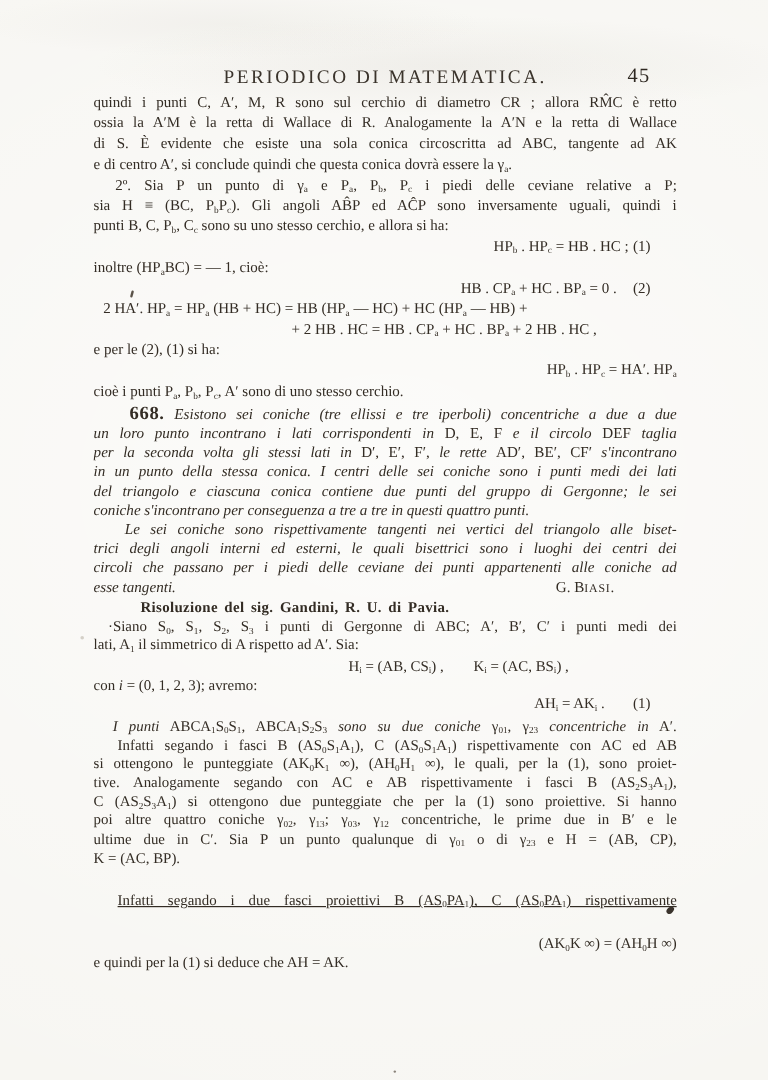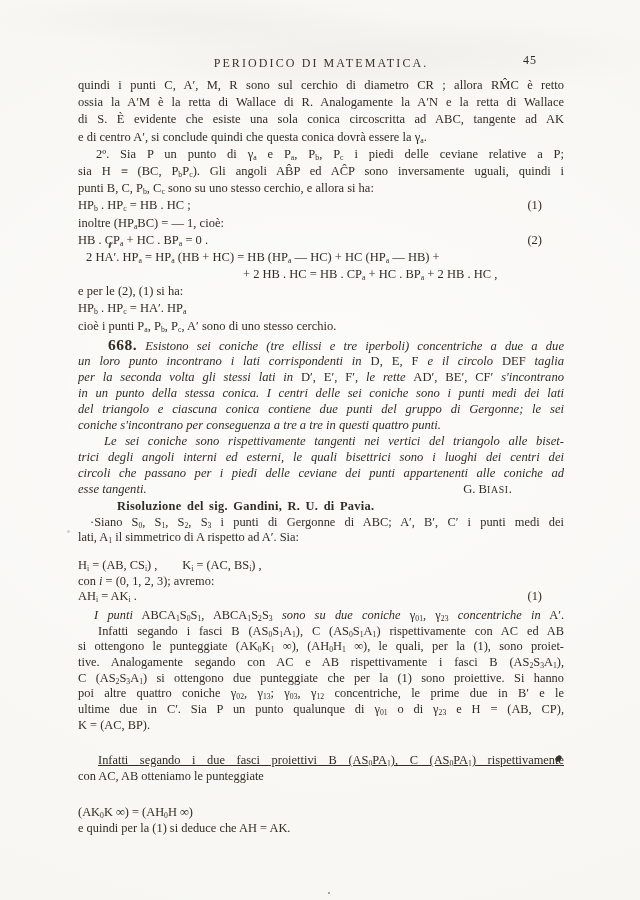--- a/index.html
+++ b/index.html
@@ -10,33 +10,33 @@
       radial-gradient(ellipse 420px 60px at 58% 55px, rgba(184,178,166,0.14), transparent 70%),
       radial-gradient(ellipse 300px 40px at 30% 20px, rgba(184,178,166,0.10), transparent 70%),
       radial-gradient(ellipse 900px 700px at 50% 45%, rgba(255,255,255,0.6), transparent 80%),
       #f7f6f2;
     font-family:"Liberation Serif","DejaVu Serif",serif;
     color:#332c24;
     overflow:hidden;
   }
   .hdr{
     position:absolute;left:78px;top:56px;width:486px;
-    text-align:center;font-size:12px;letter-spacing:2.1px;color:#3a332b;
+    text-align:center;font-size:16px;letter-spacing:2.1px;color:#3a332b;
   }
   .pageno{
-    position:absolute;left:523px;top:53px;font-size:12px;color:#2f2922;letter-spacing:1px;
+    position:absolute;left:523px;top:53px;font-size:17px;color:#2f2922;letter-spacing:1px;
   }
   .tb{position:absolute;left:78px;top:77px;width:486px;}
   .ln{position:relative;overflow:hidden;}
   .a{font-size:12.5px;height:17.2px;line-height:17.2px;}
   .b{font-size:12.6px;height:16px;line-height:16px;font-style:italic;}
   .c{font-size:12.4px;height:15.7px;line-height:15.7px;}
   .j{text-align:justify;text-align-last:justify;}
   .l{text-align:left;}
-  .ctr{text-align:left;}
+  .ctr{text-align:right;}
   .ind12{text-indent:12px}.ind16{text-indent:16px}.ind18{text-indent:18px}
   .ind20{text-indent:20px}.ind26{text-indent:26px}.ind30{text-indent:30px}.ind39{text-indent:39px}
   .pl8{padding-left:8px}.pl165{padding-left:165px}
   .pr40{padding-right:40px}.pr50{padding-right:50px}.pr60{padding-right:60px}.pr90{padding-right:90px}
   .eqnum{position:absolute;right:22px;top:0;}
   .rm{font-style:normal;}
   .ov{text-decoration:overline;}
   sub{font-size:0.62em;vertical-align:-0.28em;line-height:0;letter-spacing:0;}
   .pn{font-size:15.5px;font-style:normal;font-weight:bold;letter-spacing:0.5px;}
   .bh{font-weight:bold;letter-spacing:0.3px;word-spacing:2px;}
@@ -77,33 +77,32 @@
       <div class="ln b j">in un punto della stessa conica. I centri delle sei coniche sono i punti medi dei lati</div>
       <div class="ln b j">del triangolo e ciascuna conica contiene due punti del gruppo di Gergonne; le sei</div>
       <div class="ln b l">coniche s'incontrano per conseguenza a tre a tre in questi quattro punti.</div>
       <div class="ln b j ind26">Le sei coniche sono rispettivamente tangenti nei vertici del triangolo alle biset-</div>
       <div class="ln b j">trici degli angoli interni ed esterni, le quali bisettrici sono i luoghi dei centri dei</div>
       <div class="ln b j">circoli che passano per i piedi delle ceviane dei punti appartenenti alle coniche ad</div>
       <div class="ln b l">esse tangenti.<span class="authorTag">G. B<span class="smallcap">IASI</span>.</span></div>
       <div class="ln c l ind39 bh" style="margin-top: 2px;">Risoluzione del sig. Gandini, R. U. di Pavia.</div>
       <div class="ln c j ind12">·Siano S<sub>0</sub>, S<sub>1</sub>, S<sub>2</sub>, S<sub>3</sub> i punti di Gergonne di ABC; A′, B′, C′ i punti medi dei</div>
       <div class="ln c l">lati, A<sub>1</sub> il simmetrico di A rispetto ad A′. Sia:</div>
-      <div class="ln c ctr pr90" style="margin-top: 12px;">H<sub>i</sub> = (AB, CS<sub>i</sub>) ,  K<sub>i</sub> = (AC, BS<sub>i</sub>) ,</div>
+      <div class="ln c ctr pr90" style="margin-top: 2px;">H<sub>i</sub> = (AB, CS<sub>i</sub>) ,  K<sub>i</sub> = (AC, BS<sub>i</sub>) ,</div>
       <div class="ln c l">con <i>i</i> = (0, 1, 2, 3); avremo:</div>
       <div class="ln c ctr pr60">AH<sub>i</sub> = AK<sub>i</sub> .<span class="eqnum">(1)</span></div>
       <div class="ln c j ind16" style="margin-top: 3px;"><i>I punti</i> ABCA<sub>1</sub>S<sub>0</sub>S<sub>1</sub>, ABCA<sub>1</sub>S<sub>2</sub>S<sub>3</sub> <i>sono su due coniche</i> γ<sub>01</sub>, γ<sub>23</sub> <i>concentriche in</i> A′.</div>
       <div class="ln c j ind20">Infatti segando i fasci B (AS<sub>0</sub>S<sub>1</sub>A<sub>1</sub>), C (AS<sub>0</sub>S<sub>1</sub>A<sub>1</sub>) rispettivamente con AC ed AB</div>
       <div class="ln c j">si ottengono le punteggiate (AK<sub>0</sub>K<sub>1</sub> ∞), (AH<sub>0</sub>H<sub>1</sub> ∞), le quali, per la (1), sono proiet-</div>
       <div class="ln c j">tive. Analogamente segando con AC e AB rispettivamente i fasci B (AS<sub>2</sub>S<sub>3</sub>A<sub>1</sub>),</div>
       <div class="ln c j">C (AS<sub>2</sub>S<sub>3</sub>A<sub>1</sub>) si ottengono due punteggiate che per la (1) sono proiettive. Si hanno</div>
       <div class="ln c j">poi altre quattro coniche γ<sub>02</sub>, γ<sub>13</sub>; γ<sub>03</sub>, γ<sub>12</sub> concentriche, le prime due in B′ e le</div>
       <div class="ln c j">ultime due in C′. Sia P un punto qualunque di γ<sub>01</sub> o di γ<sub>23</sub> e H = (AB, CP),</div>
       <div class="ln c l">K = (AC, BP).</div>
       <div class="ln c j ind20" style="margin-top: 20px; text-decoration: underline;">Infatti segando i due fasci proiettivi B (AS<sub>0</sub>PA<sub>1</sub>), C (AS<sub>0</sub>PA<sub>1</sub>) rispettivamente</div>
-      <div class="ln c l">con AC, AB otteniamo le punteggiate</div>
       <div class="ln c ctr" style="margin-top: 20px;">(AK<sub>0</sub>K ∞) = (AH<sub>0</sub>H ∞)</div>
       <div class="ln c l">e quindi per la (1) si deduce che <span class="ov">AH</span> = <span class="ov">AK</span>.</div>
     </div>
   <div class="speck1"></div>
   <div class="speck2"></div>
   <div class="tick"></div>
   <div class="dotfaint"></div>
 </div>
 
 </body></html>

